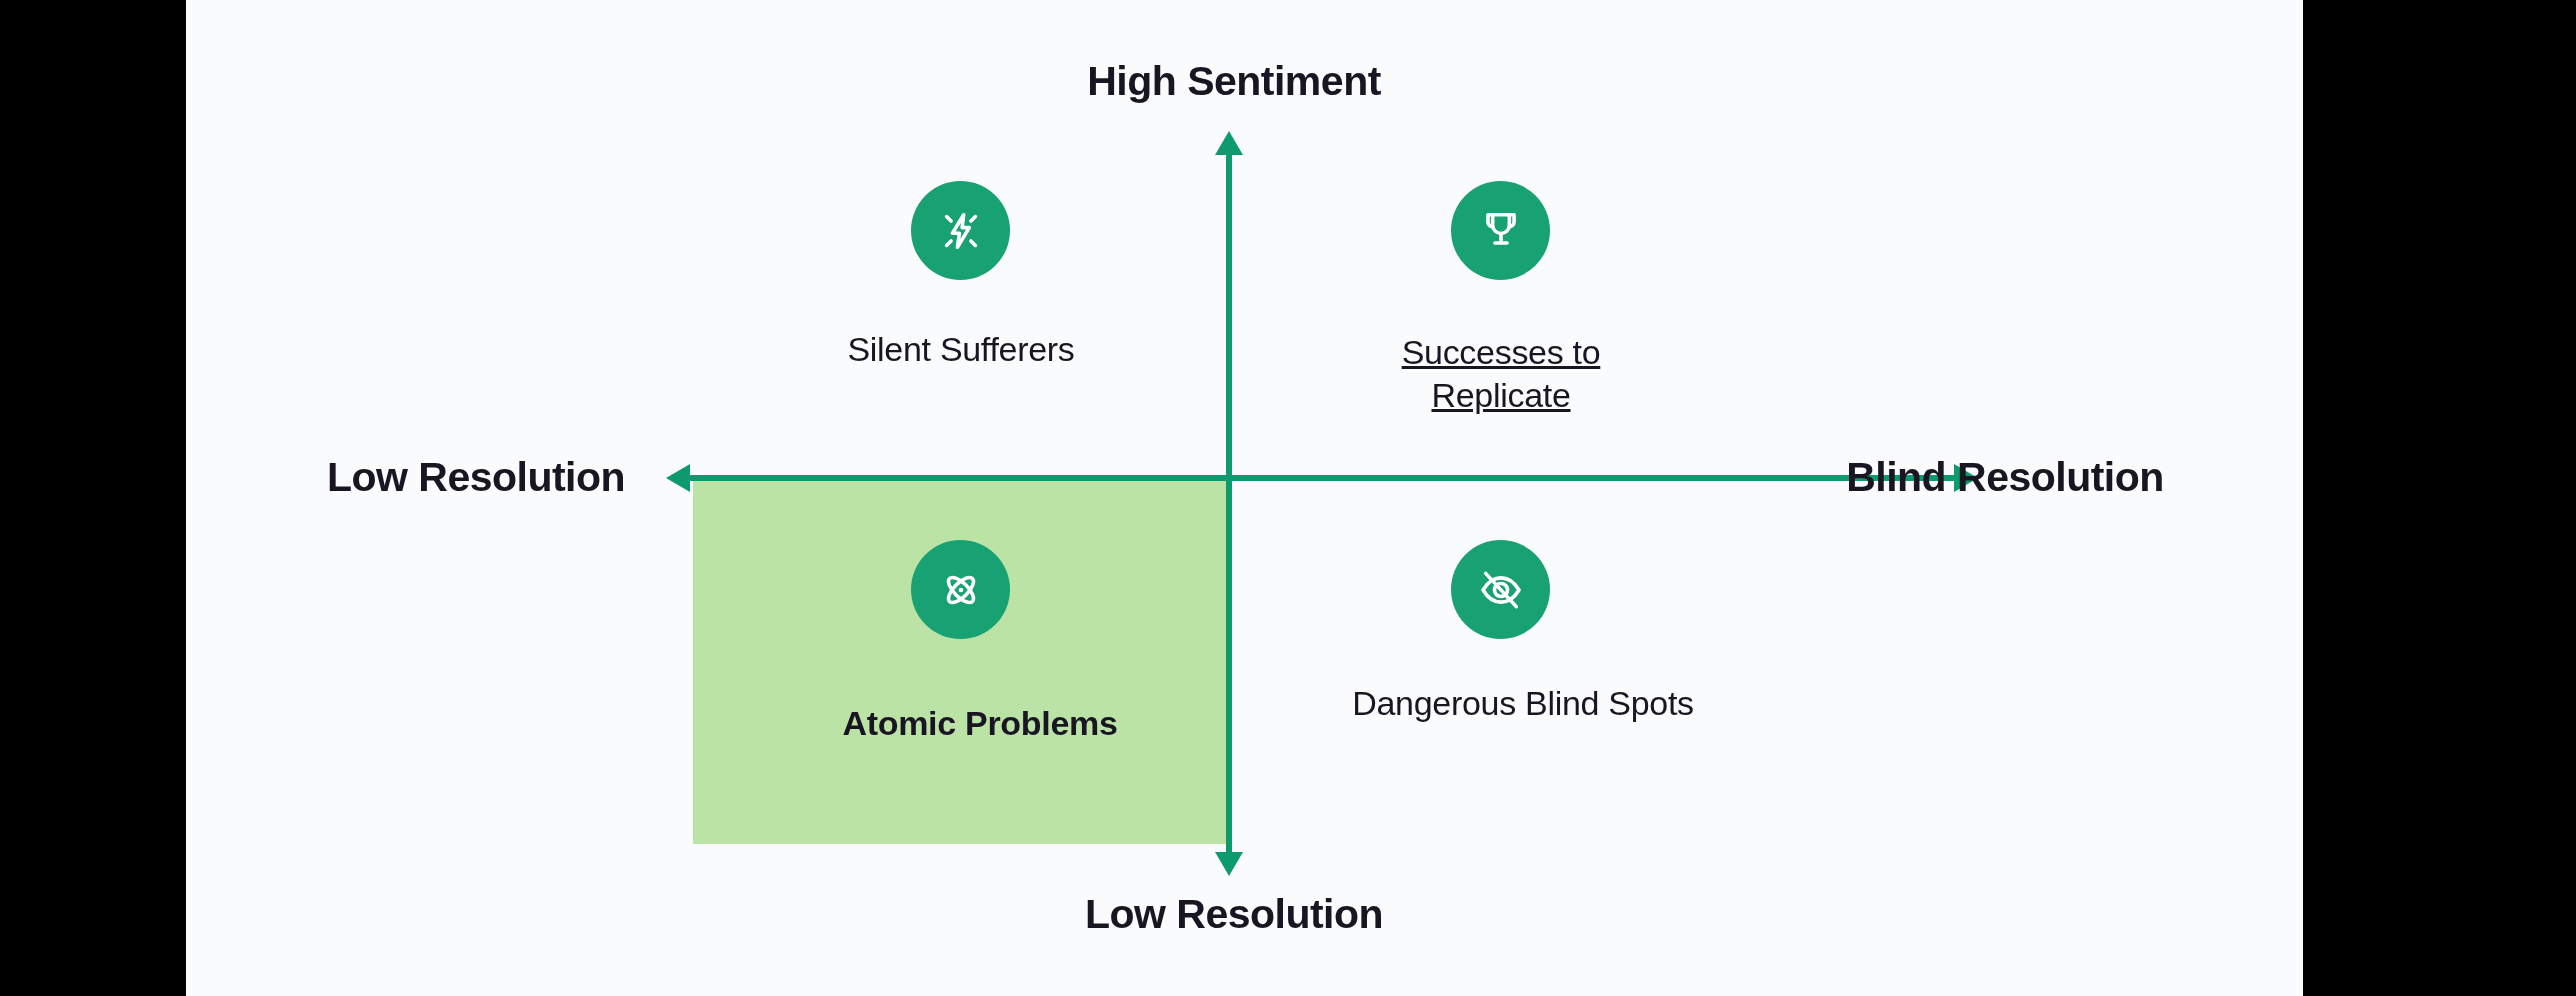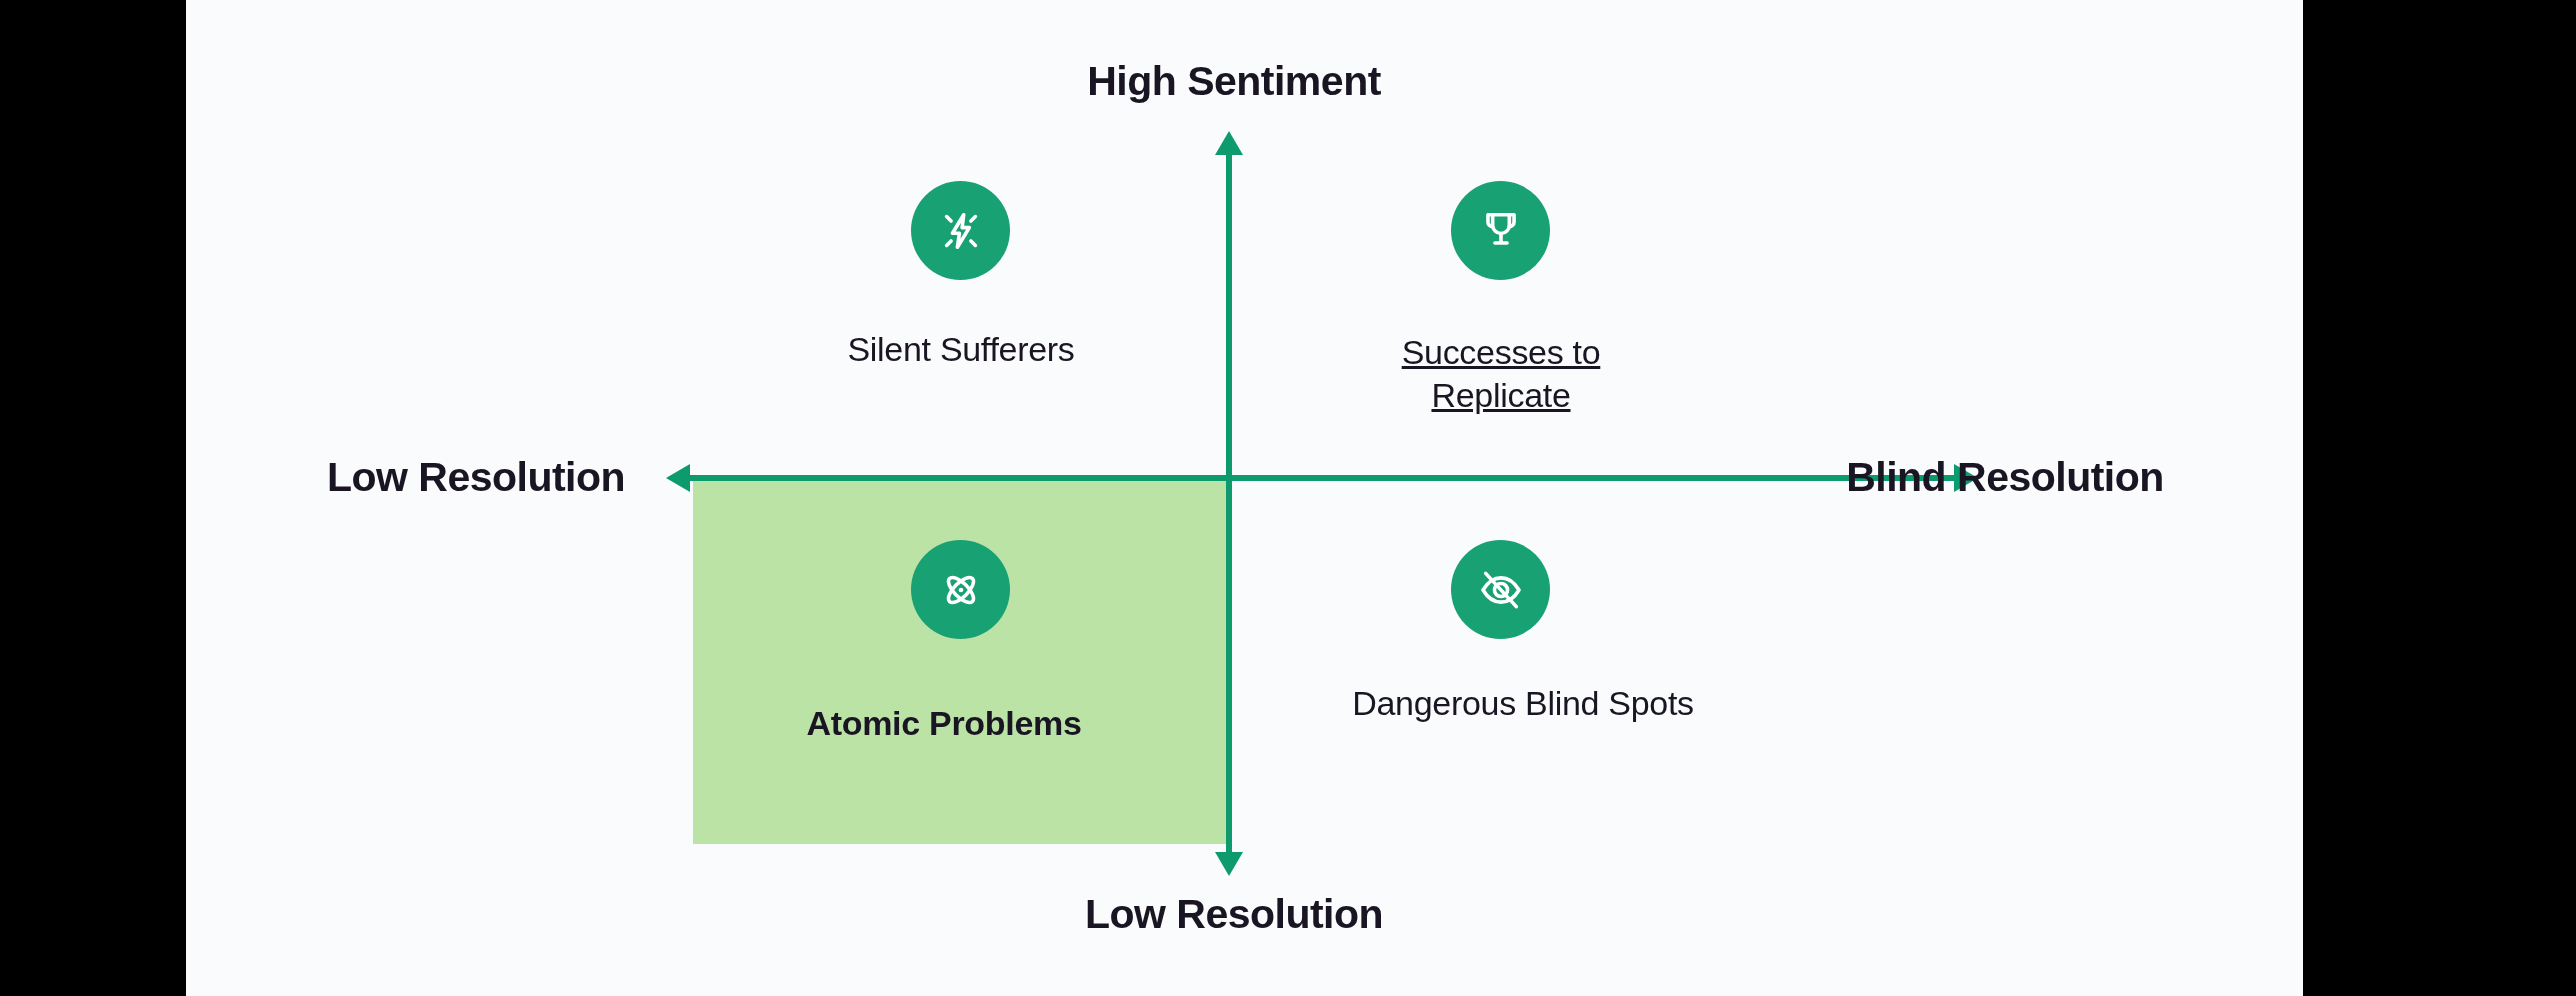--- a/index.html
+++ b/index.html
@@ -101,21 +101,21 @@
     color: var(--text, #1a1523);
     font-weight: 400;
     font-size: 34px;
     line-height: 43px;
     letter-spacing: -0.3px;
     text-align: center;
     white-space: nowrap;
   }
   .ql-tl { left: 775px; top: 328px; text-align: right; }
   .ql-tr { left: 1315px; top: 331px; width: 289px; white-space: normal; text-decoration: underline; }
-  .ql-bl { left: 758px; top: 702px; font-weight: 700; }
+  .ql-bl { left: 794px; top: 702px; font-weight: 700; }
   .ql-br { left: 1337px; top: 682px; }
 </style>
 </head>
 <body>
 
 <div class="stage">
   <div class="canvas">
 
     <div class="quad-highlight"></div>
 

